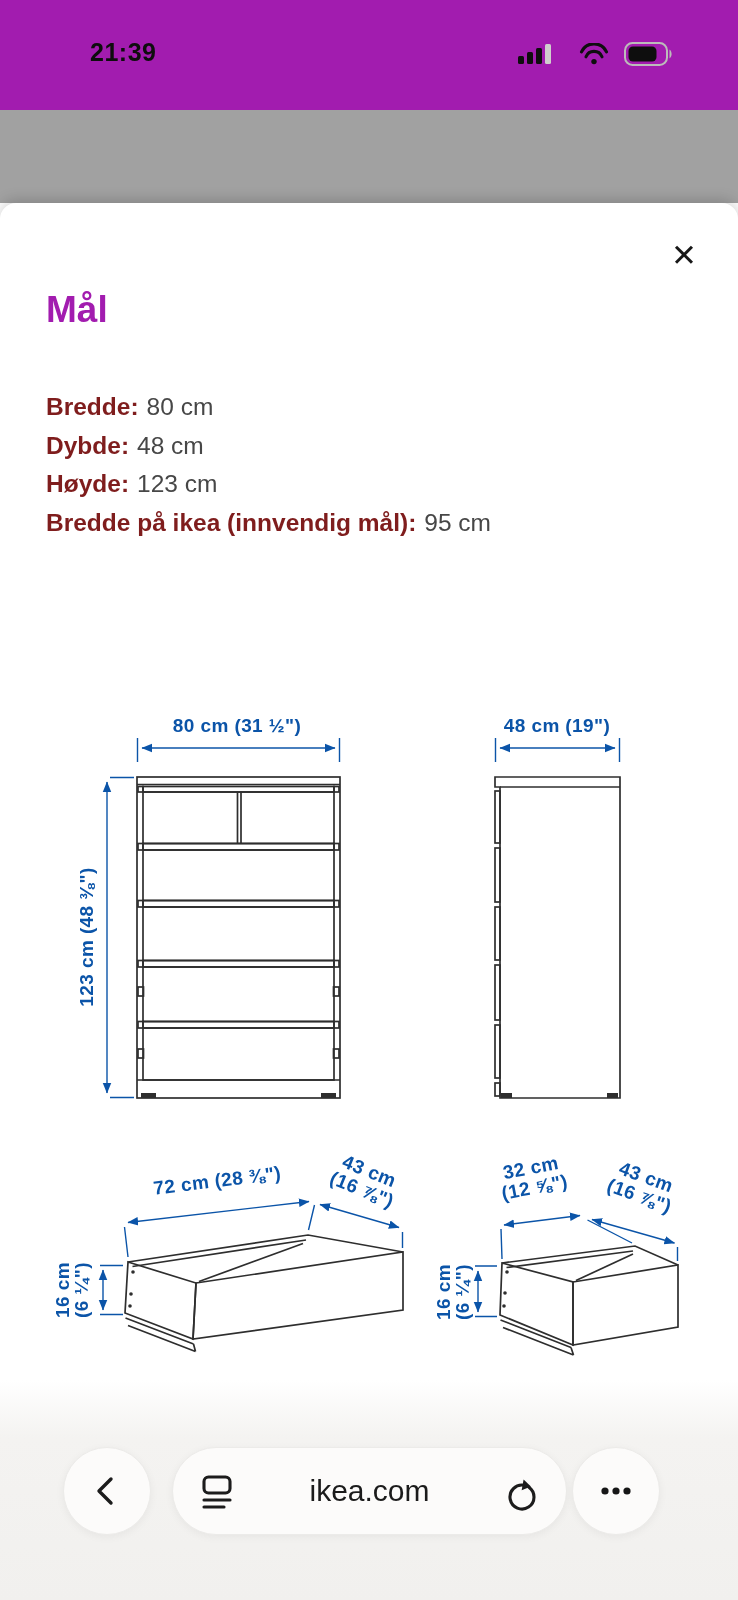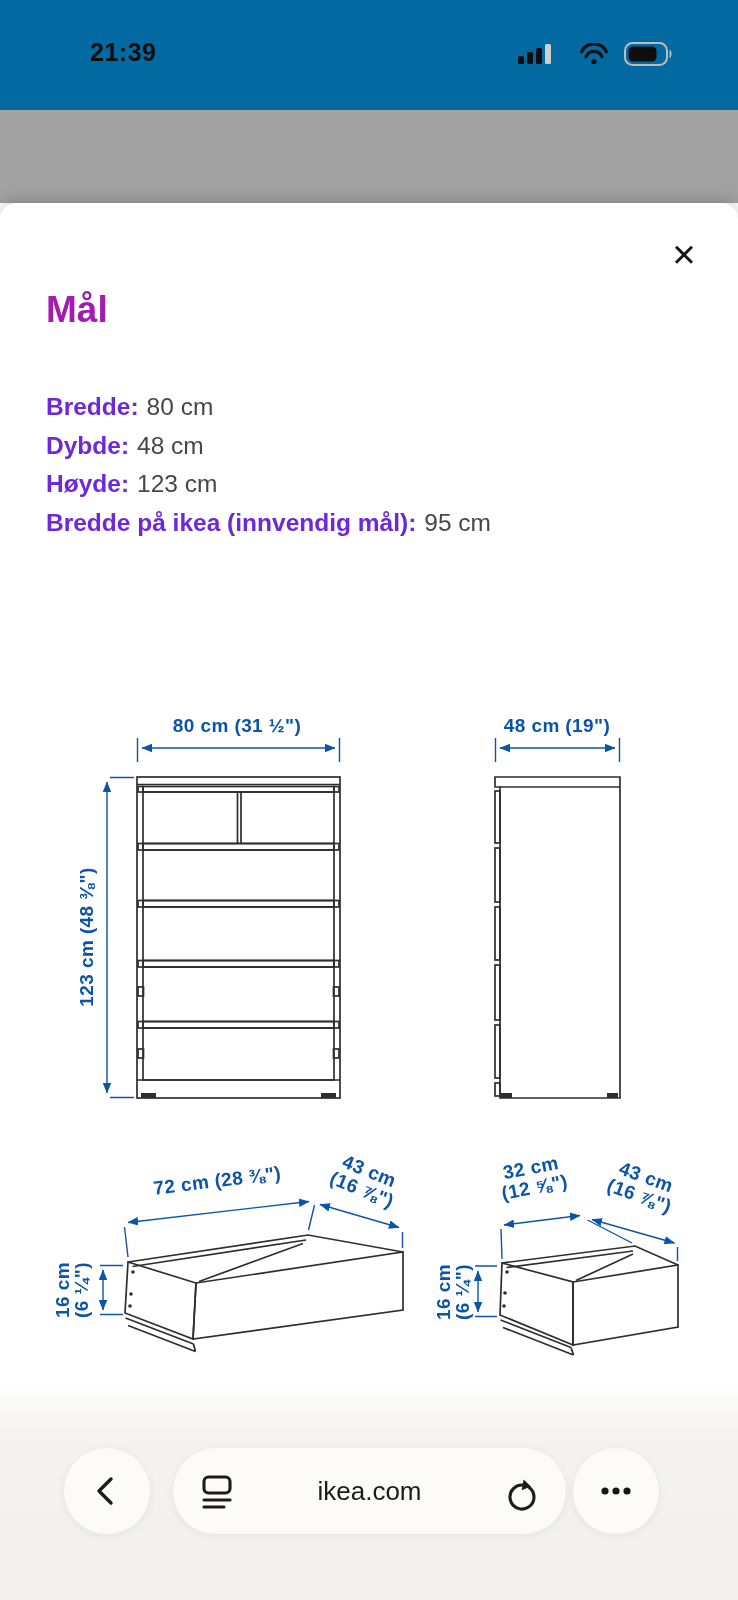--- a/index.html
+++ b/index.html
@@ -1,57 +1,57 @@
 <!DOCTYPE html>
 <html><head>
 <meta charset="utf-8">
 <style>
   html,body{margin:0;padding:0;background:#e8e8e8;font-family:"Liberation Sans",sans-serif;}
   .screen{position:relative;width:738px;height:1600px;margin:0 auto;background:#fff;overflow:hidden;}
 
   
-  .status-bar{position:absolute;left:0;top:0;width:738px;height:110px;background:#0369a1;}
+  .status-bar{position:absolute;left:0;top:0;width:738px;height:110px;background:#a21caf;}
   .status-time{position:absolute;left:90px;top:38px;font-size:25px;font-weight:700;color:#0d0d0d;letter-spacing:.5px;}
   .status-icons svg{position:absolute;}
 
   
   .dim-band{position:absolute;left:0;top:110px;width:738px;height:93px;background:#a1a1a1;}
 
   
   .sheet{position:absolute;left:0;top:203px;width:738px;height:1397px;background:#fff;
          border-radius:16px 16px 0 0;box-shadow:0 -3px 14px rgba(0,0,0,.18);}
   .close-btn{position:absolute;left:662px;top:30px;width:44px;height:44px;border:none;background:transparent;
              font-size:31px;line-height:44px;text-align:center;color:#171717;padding:0;cursor:pointer;
              font-family:"DejaVu Sans","Liberation Sans",sans-serif;}
   .sheet-title{position:absolute;left:46px;top:86px;font-size:37px;font-weight:700;color:#a21caf;margin:0;}
 
   .specs{position:absolute;left:46px;top:185px;width:646px;}
   .spec-row{font-size:24.5px;line-height:38.6px;color:#474747;white-space:nowrap;}
-  .spec-label{font-weight:700;color:#6d28d9;}
+  .spec-label{font-weight:700;color:#7f1d1d;}
   .spec-value{font-weight:400;margin-left:8px;}
 
   
   .diagram{position:absolute;}
   .blue line,.blue path{stroke:#0b54a8;stroke-width:1.4;fill:none;}
   .blue text{fill:#0b54a8;stroke:none;font-family:"Liberation Sans",sans-serif;font-weight:bold;
              font-size:19px;letter-spacing:.4px;text-anchor:middle;}
   .ink path,.ink rect,.ink line{stroke:#2e2e2e;stroke-width:1.7;fill:none;stroke-linejoin:miter;}
   .ink .fill{fill:#2e2e2e;stroke:none;}
   .ink circle{fill:#2e2e2e;stroke:none;}
 
   
   .toolbar-zone{position:absolute;left:0;top:1380px;width:738px;height:220px;z-index:5;
       background:linear-gradient(180deg, rgba(244,243,241,0) 0%, #f4f3f1 26%, #f1f0ee 100%);}
   .tb-circle{position:absolute;top:67px;width:88px;height:88px;border-radius:50%;background:#fcfbfa;
       border:1px solid #ecebe9;box-shadow:0 2px 8px rgba(0,0,0,.05);display:flex;align-items:center;justify-content:center;
       box-sizing:border-box;cursor:pointer;}
   .tb-pill{position:absolute;left:172px;top:67px;width:395px;height:88px;border-radius:44px;background:#fcfbfa;
       border:1px solid #ecebe9;box-shadow:0 2px 8px rgba(0,0,0,.05);display:flex;align-items:center;
       justify-content:space-between;padding:0 24px;box-sizing:border-box;cursor:pointer;}
-  .tb-url{flex:1;text-align:center;font-size:26px;color:#1b1b1b;}
+  .tb-url{flex:1;text-align:center;font-size:30px;color:#1b1b1b;}
   .tb-icon{display:block;}
 </style>
 </head>
 <body>
 
 <div class="screen">
 
   <div class="status-bar">
     <span class="status-time">21:39</span>
     <span class="status-icons">

